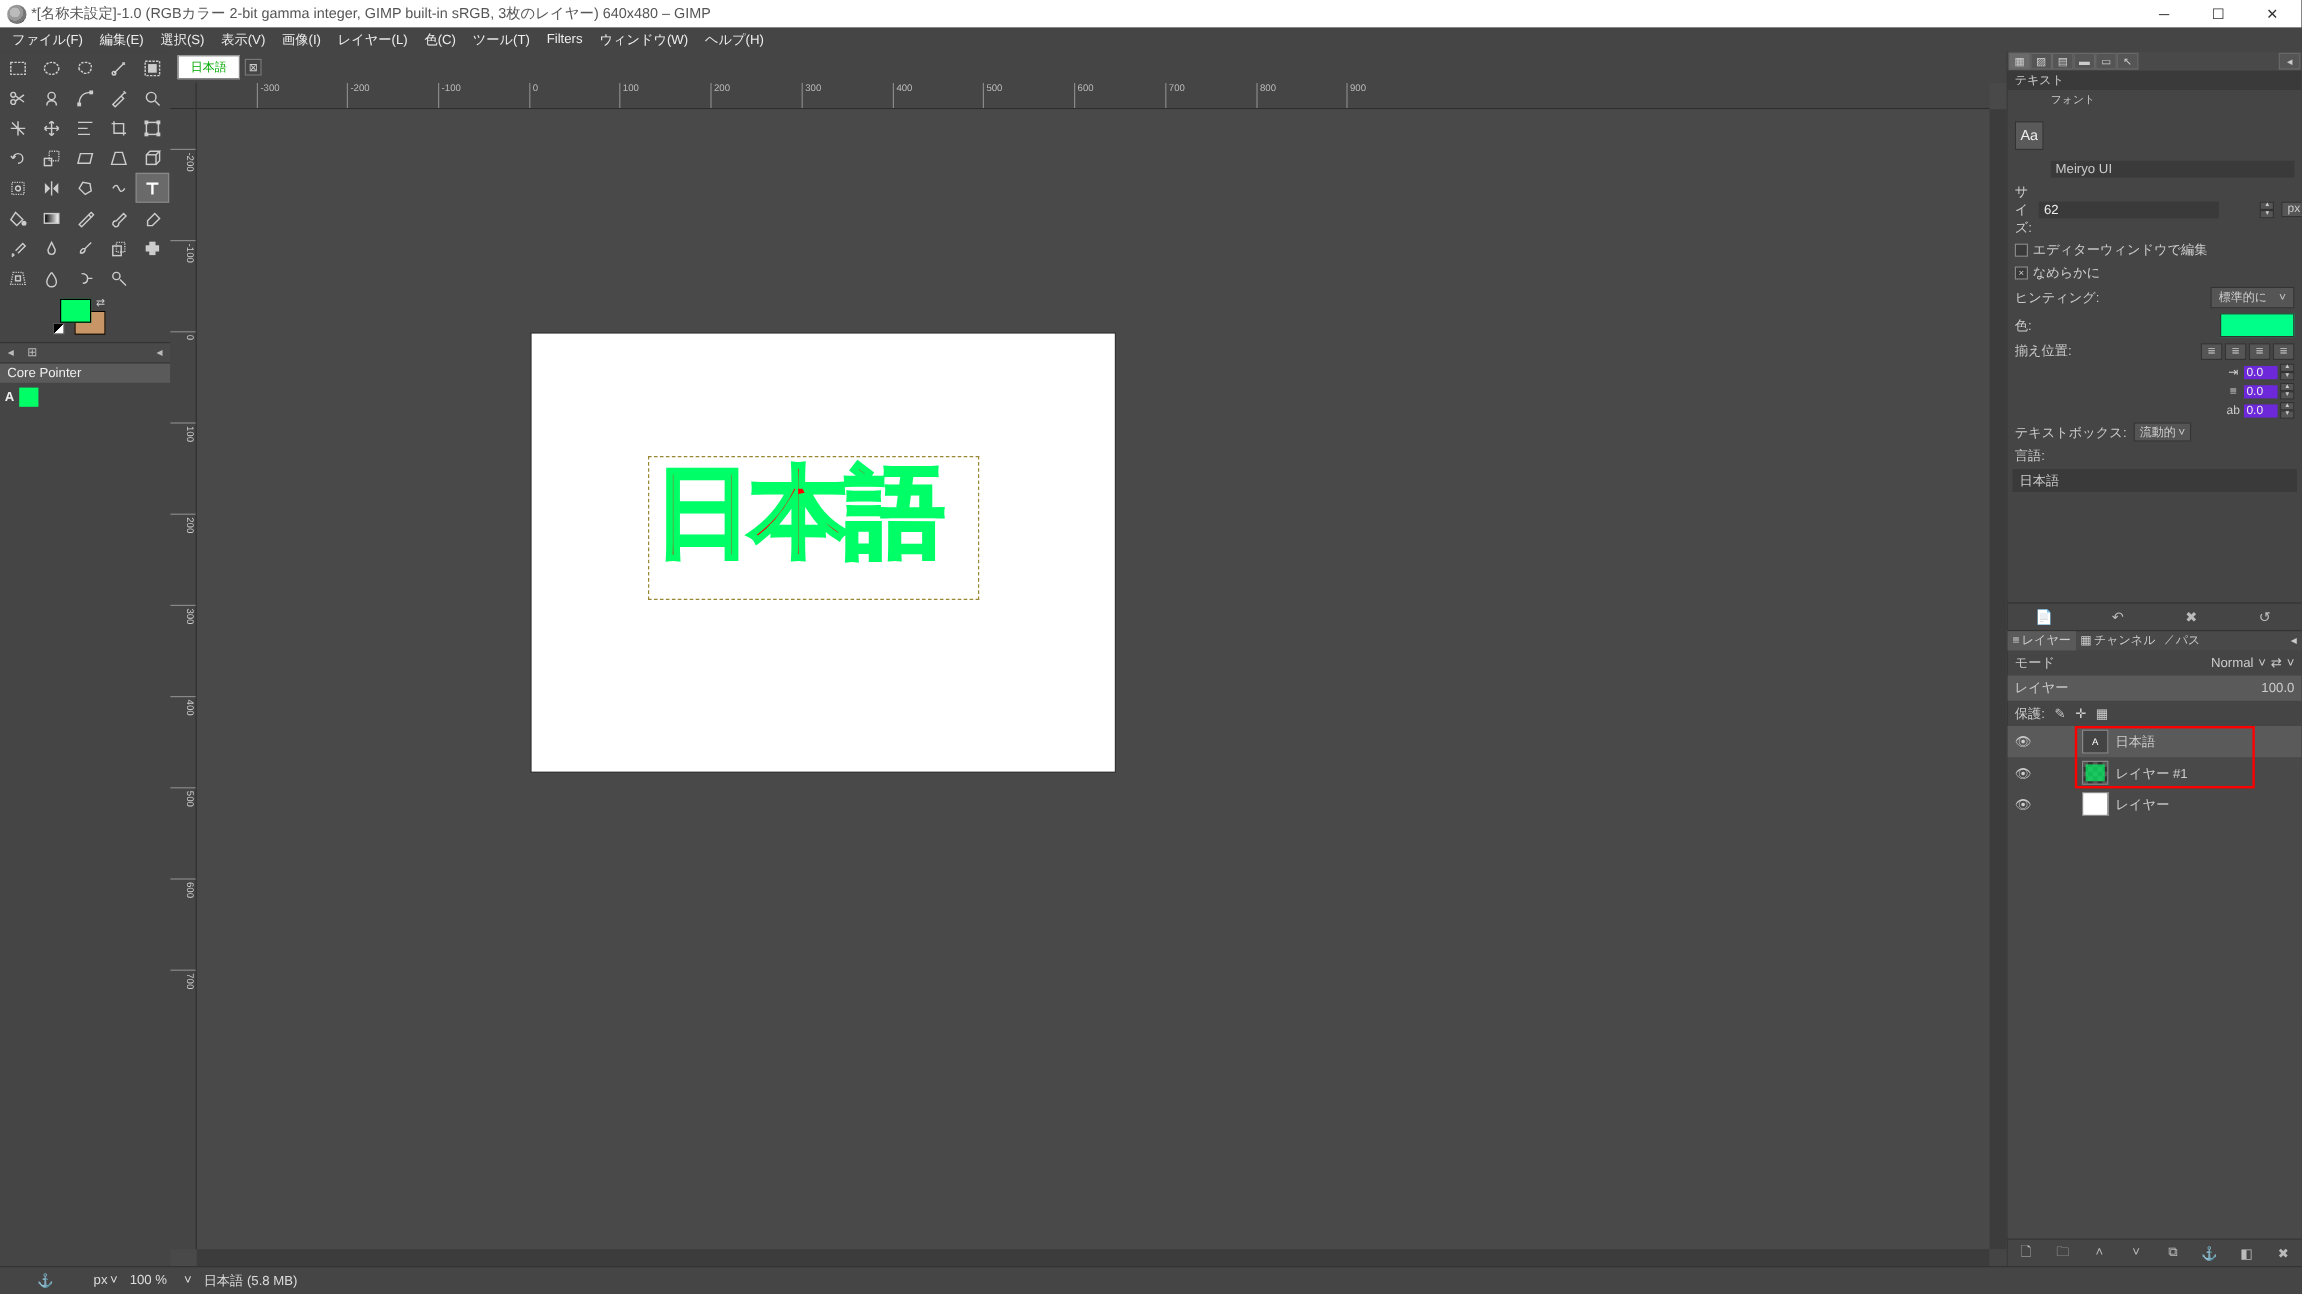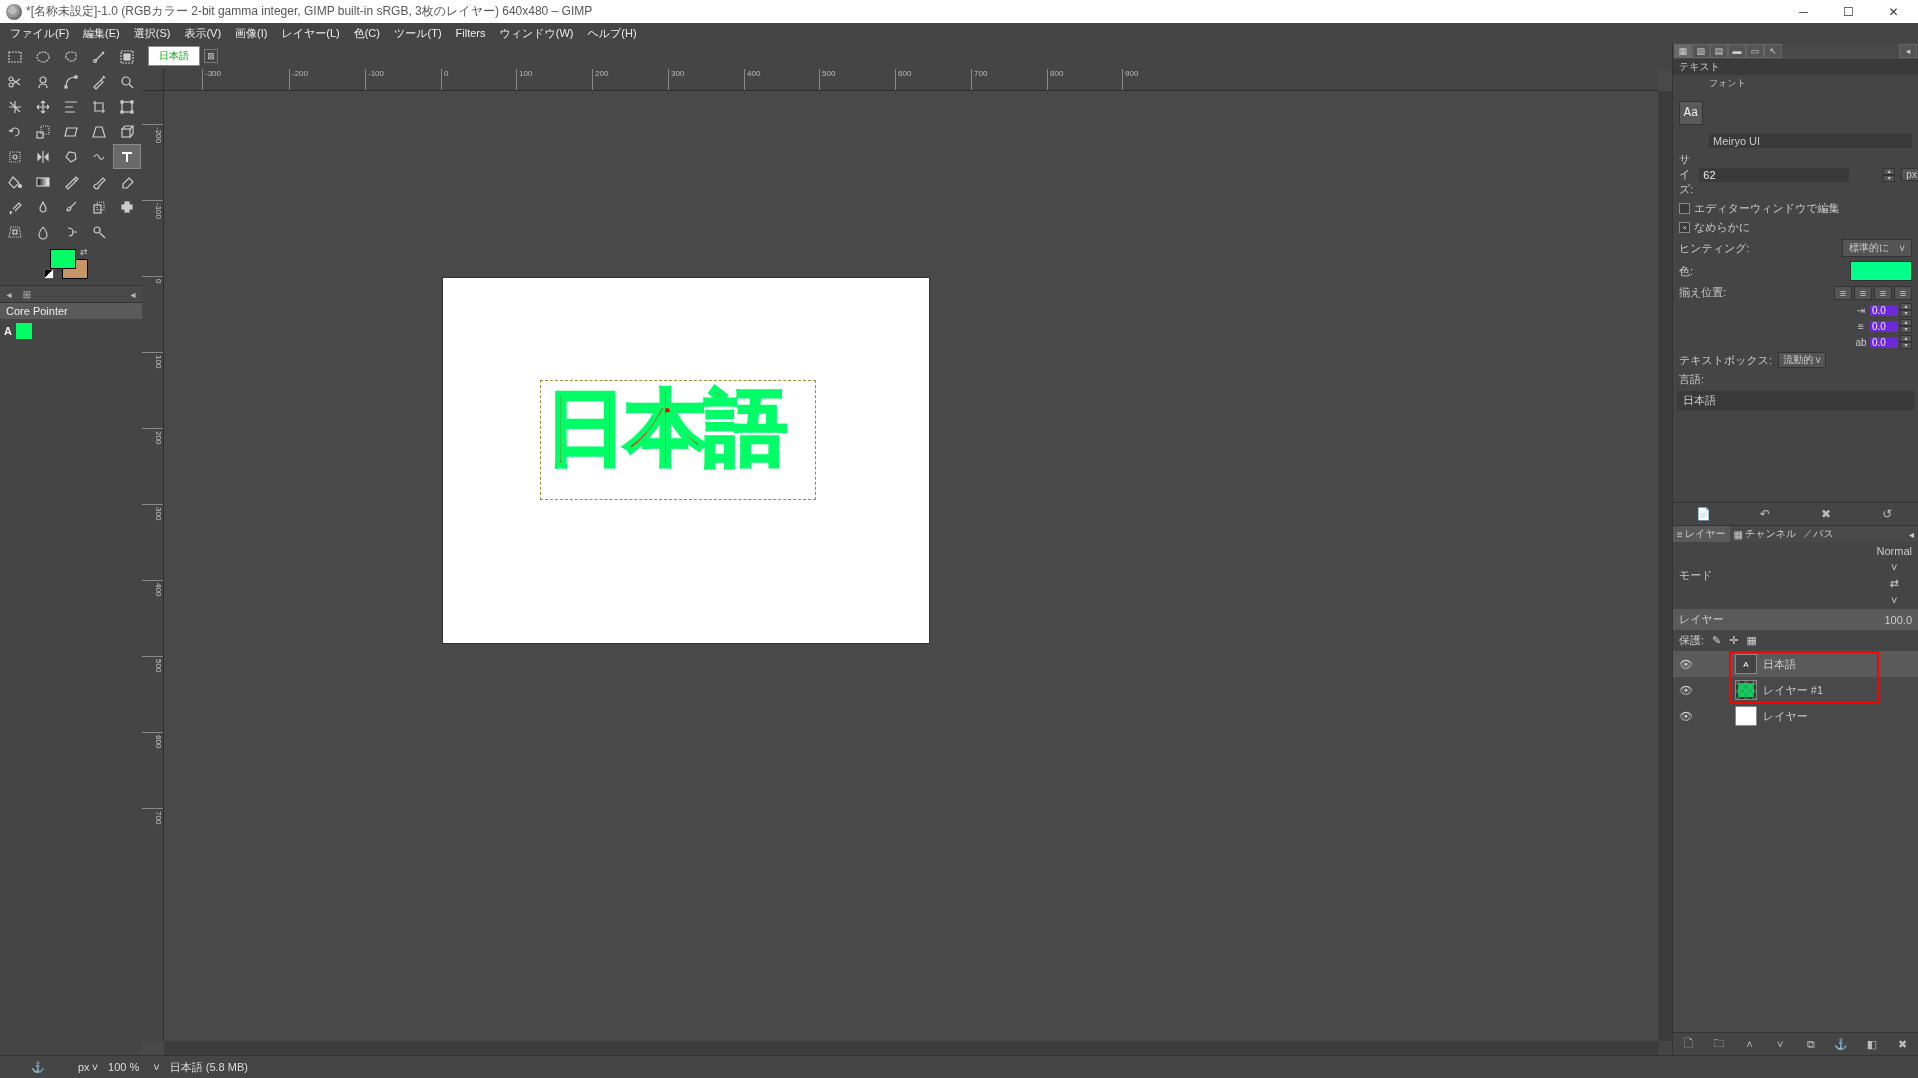--- a/index.html
+++ b/index.html
@@ -71,21 +71,21 @@
 
 .right-dock { width: 246px; background: #454545; display: flex; flex-direction: column; border-left: 1px solid #333; }
 .dock-tabs { display: flex; background: #494949; gap: 0; padding: 1px; }
 .dock-tab { width: 18px; height: 14px; background: #555; border: 1px solid #666; display: flex; align-items: center; justify-content: center; font-size: 9px; }
 .dock-tab.active { background: #6a6a6a; }
 .dock-tabs .spacer { flex: 1; }
 .dock-title { background: #3a3a3a; padding: 1px 6px; font-size: 10px; }
 
 .text-panel { background: #454545; font-size: 11px; }
 .panel-row { display: flex; align-items: center; padding: 2px 6px; gap: 6px; }
-.font-icon { width: 24px; height: 24px; background: #5a5a5a; display: flex; align-items: center; justify-content: center; font-size: 12px; color: #eee; border: 1px solid #333; font-family: Liberation Mono, monospace; }
+.font-icon { width: 24px; height: 24px; background: #5a5a5a; display: flex; align-items: center; justify-content: center; font-size: 12px; color: #eee; border: 1px solid #333; }
 .font-name-col { flex: 1; }
 .font-label { font-size: 9px; color: #ccc; }
 .font-name { background: #3a3a3a; padding: 1px 4px; font-size: 11px; margin-top: 44px; }
 .size-input { flex: 1; display: flex; align-items: center; gap: 34px; }
 .size-input input { flex: 1; background: #3a3a3a; border: none; color: #eee; padding: 1px 4px; font-size: 11px; }
 .spinner { width: 12px; display: flex; flex-direction: column; }
 .spinner div { height: 7px; background: #555; border: 1px solid #333; font-size: 6px; text-align: center; line-height: 5px; }
 .unit-sel { background: #555; border: 1px solid #333; padding: 0 4px; font-size: 10px; display: flex; align-items: center; gap: 2px; }
 .check-row { display: flex; align-items: center; gap: 4px; padding: 2px 6px; }
 .check { width: 11px; height: 11px; border: 1px solid #888; display: flex; align-items: center; justify-content: center; font-size: 8px; background: #3a3a3a; }
@@ -101,21 +101,21 @@
 
 .panel-actions { display: flex; border-top: 1px solid #333; }
 .panel-action { flex: 1; height: 22px; display: flex; align-items: center; justify-content: center; font-size: 12px; color: #bbb; }
 
 .layers-tabs { display: flex; background: #494949; border-top: 1px solid #333; }
 .layers-tab { padding: 1px 4px; font-size: 10px; display: flex; align-items: center; gap: 2px; }
 .layers-tab.active { background: #5a5a5a; }
 .layers-tabs .spacer { flex: 1; }
 
 .mode-row { display: flex; align-items: center; padding: 3px 6px; gap: 6px; }
-.mode-row .val { margin-left: auto; display: flex; align-items: center; gap: 4px; flex-direction: column; }
+.mode-row .val { margin-left: auto; display: flex; align-items: center; gap: 4px; }
 .opacity-row { display: flex; align-items: center; padding: 3px 6px; background: #5a5a5a; }
 .opacity-row .val { margin-left: auto; }
 .lock-row { display: flex; align-items: center; padding: 3px 6px; gap: 8px; }
 
 .layer-list { flex: 1; background: #494949; }
 .layer-row { display: flex; align-items: center; height: 26px; gap: 6px; padding: 0 4px; }
 .layer-row.selected { background: #5a5a5a; }
 .eye { width: 18px; height: 18px; display: flex; align-items: center; justify-content: center; }
 .chain-gap { width: 28px; }
 .layer-thumb { width: 22px; height: 20px; border: 1px solid #888; background: #fff; display: flex; align-items: center; justify-content: center; font-size: 8px; }
@@ -406,21 +406,21 @@
     <div class="doc-tabs">
       <div class="doc-tab">
           <span style="color:#0a0">日本語</span>
         </div>
       <div class="doc-tab-close">⊠</div>
     </div>
     <div class="canvas-wrap">
       <div class="ruler-corner"></div>
       <div class="h-ruler">
         <div class="h-ruler-marks">
-          <div class="h-mark" style="left:38px">-300</div>
+          <div class="h-mark" style="left:50px">-300</div>
           <div class="h-mark" style="left:125px">-200</div>
           <div class="h-mark" style="left:201px">-100</div>
           <div class="h-mark" style="left:277px">0</div>
           <div class="h-mark" style="left:352px">100</div>
           <div class="h-mark" style="left:428px">200</div>
           <div class="h-mark" style="left:504px">300</div>
           <div class="h-mark" style="left:580px">400</div>
           <div class="h-mark" style="left:655px">500</div>
           <div class="h-mark" style="left:731px">600</div>
           <div class="h-mark" style="left:807px">700</div>

